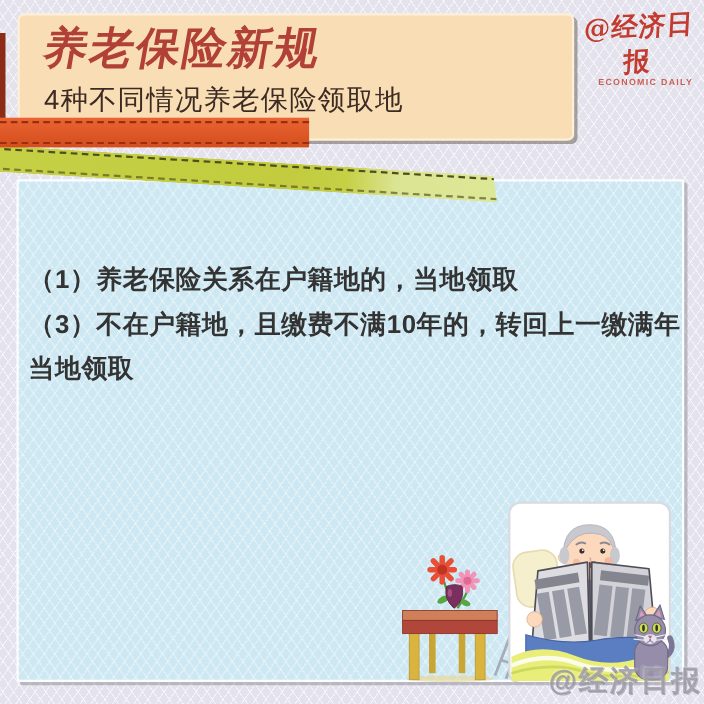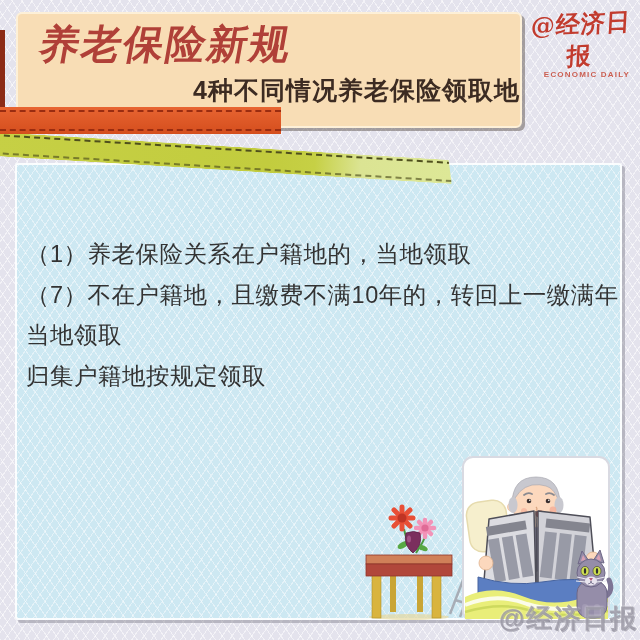--- a/index.html
+++ b/index.html
@@ -8,21 +8,21 @@
     background-color:#e4e3ed;
     background-image:
       repeating-linear-gradient(55deg, rgba(255,255,255,.55) 0 1px, rgba(255,255,255,0) 1px 8px),
       repeating-linear-gradient(-55deg, rgba(255,255,255,.55) 0 1px, rgba(255,255,255,0) 1px 8px);}
   .edge-sliver{position:absolute;left:0;top:30px;width:5px;height:106px;background:#8c2b16;z-index:1;}
   .header-card{position:absolute;left:16px;top:12px;width:506px;height:116px;box-sizing:border-box;
     background:#f8ddb5;border:2px solid #fdf0d8;border-radius:6px;
     box-shadow:3px 3px 0 rgba(96,85,80,.5);padding:8px 0 0 22px;z-index:3;}
   .title{display:inline-block;font-size:40px;font-weight:bold;color:#b04038;
     transform:skewX(-10deg);letter-spacing:2px;line-height:1.1;}
-  .subtitle{margin-top:8px;font-size:25px;font-weight:bold;color:#3c2b22;letter-spacing:1px;text-align:right;}
+  .subtitle{margin-top:8px;font-size:25px;font-weight:normal;color:#3c2b22;letter-spacing:1px;}
   .brand{position:absolute;left:522px;top:8px;width:116px;text-align:center;z-index:4;}
   .brand-handle{display:inline-block;font-family:"DejaVu Serif",serif;font-size:24px;font-weight:bold;
     color:#c23b2e;transform:rotate(-3deg) skewX(-6deg);letter-spacing:1px;}
   .brand-sub{font-size:8px;letter-spacing:1.2px;color:#cb5f52;margin-top:-2px;padding-left:14px;font-weight:bold;}
   .ribbon-orange{position:absolute;left:0;top:107px;width:281px;height:27px;z-index:3;
     background:linear-gradient(180deg,#e86532 0%,#df5a28 45%,#d44e1d 100%);}
   .ribbon-orange::before{content:'';position:absolute;left:0;right:0;top:3px;border-top:2px dashed #9a2c10;}
   .ribbon-orange::after{content:'';position:absolute;left:0;right:0;bottom:3px;border-bottom:2px dashed #9a2c10;}
   .ribbon-green{position:absolute;left:-6px;top:132px;width:460px;height:24px;z-index:2;
     transform:rotate(3.5deg);transform-origin:0 0;
@@ -30,21 +30,21 @@
     clip-path:polygon(0 0,99% 0,100% 100%,0 100%);}
   .ribbon-green::before{content:'';position:absolute;left:0;right:0;top:2px;border-top:2px dashed #4f4f1d;}
   .ribbon-green::after{content:'';position:absolute;left:0;right:0;bottom:2px;border-bottom:2px dashed rgba(79,79,29,.65);}
   .content-card{position:absolute;left:15px;top:163px;width:607px;height:457px;box-sizing:border-box;
     background-color:#cde8f2;border:2px solid rgba(255,255,255,.9);border-radius:3px;
     background-image:
       repeating-linear-gradient(55deg, rgba(255,255,255,.45) 0 1px, rgba(255,255,255,0) 1px 8px),
       repeating-linear-gradient(-55deg, rgba(255,255,255,.45) 0 1px, rgba(255,255,255,0) 1px 8px);
     box-shadow:3px 3px 0 rgba(128,126,140,.45);z-index:0;}
   .body-text{position:absolute;left:26px;top:234px;width:594px;z-index:1;
-    font-size:23.5px;line-height:40.5px;color:#333;font-weight:400;letter-spacing:.5px;}
+    font-size:23.5px;line-height:40.5px;color:#333;font-weight:700;letter-spacing:.5px;}
   .illustration{position:absolute;left:362px;top:455px;width:262px;height:165px;z-index:1;}
   .watermark{position:absolute;right:2px;bottom:4px;z-index:5;font-size:26px;font-weight:bold;
     letter-spacing:2px;color:rgba(125,122,138,.6);
     text-shadow:0 0 2px rgba(255,255,255,.8),1px 1px 0 rgba(90,88,105,.5);}
 </style>
 </head>
 <body>
 
 <div class="canvas">
 
@@ -60,23 +60,22 @@
     <div class="brand-sub">ECONOMIC DAILY</div>
   </div>
 
   <div class="ribbon-orange"></div>
   <div class="ribbon-green"></div>
 
   <div class="content-card"></div>
 
   <div class="body-text">
     <div>（1）养老保险关系在户籍地的，当地领取</div>
-    <div>（7）不在户籍地，且缴费不满10年的，转回上一缴满年</div>
+    <div>（3）不在户籍地，且缴费不满10年的，转回上一缴满年</div>
     <div>当地领取</div>
-    <div>归集户籍地按规定领取</div>
   </div>
 
   <svg class="illustration" viewBox="0 0 262 165">
 
     <ellipse cx="47" cy="162" rx="40" ry="3" fill="#e6d9a0" opacity="0.7"></ellipse>
 
     <g>
       <rect x="10" y="120" width="9" height="43" fill="#d9b43e" stroke="#b08f2a" stroke-width="0.6"></rect>
       <rect x="70" y="120" width="9" height="43" fill="#d9b43e" stroke="#b08f2a" stroke-width="0.6"></rect>
       <rect x="28" y="120" width="6" height="37" fill="#c9a534"></rect>

